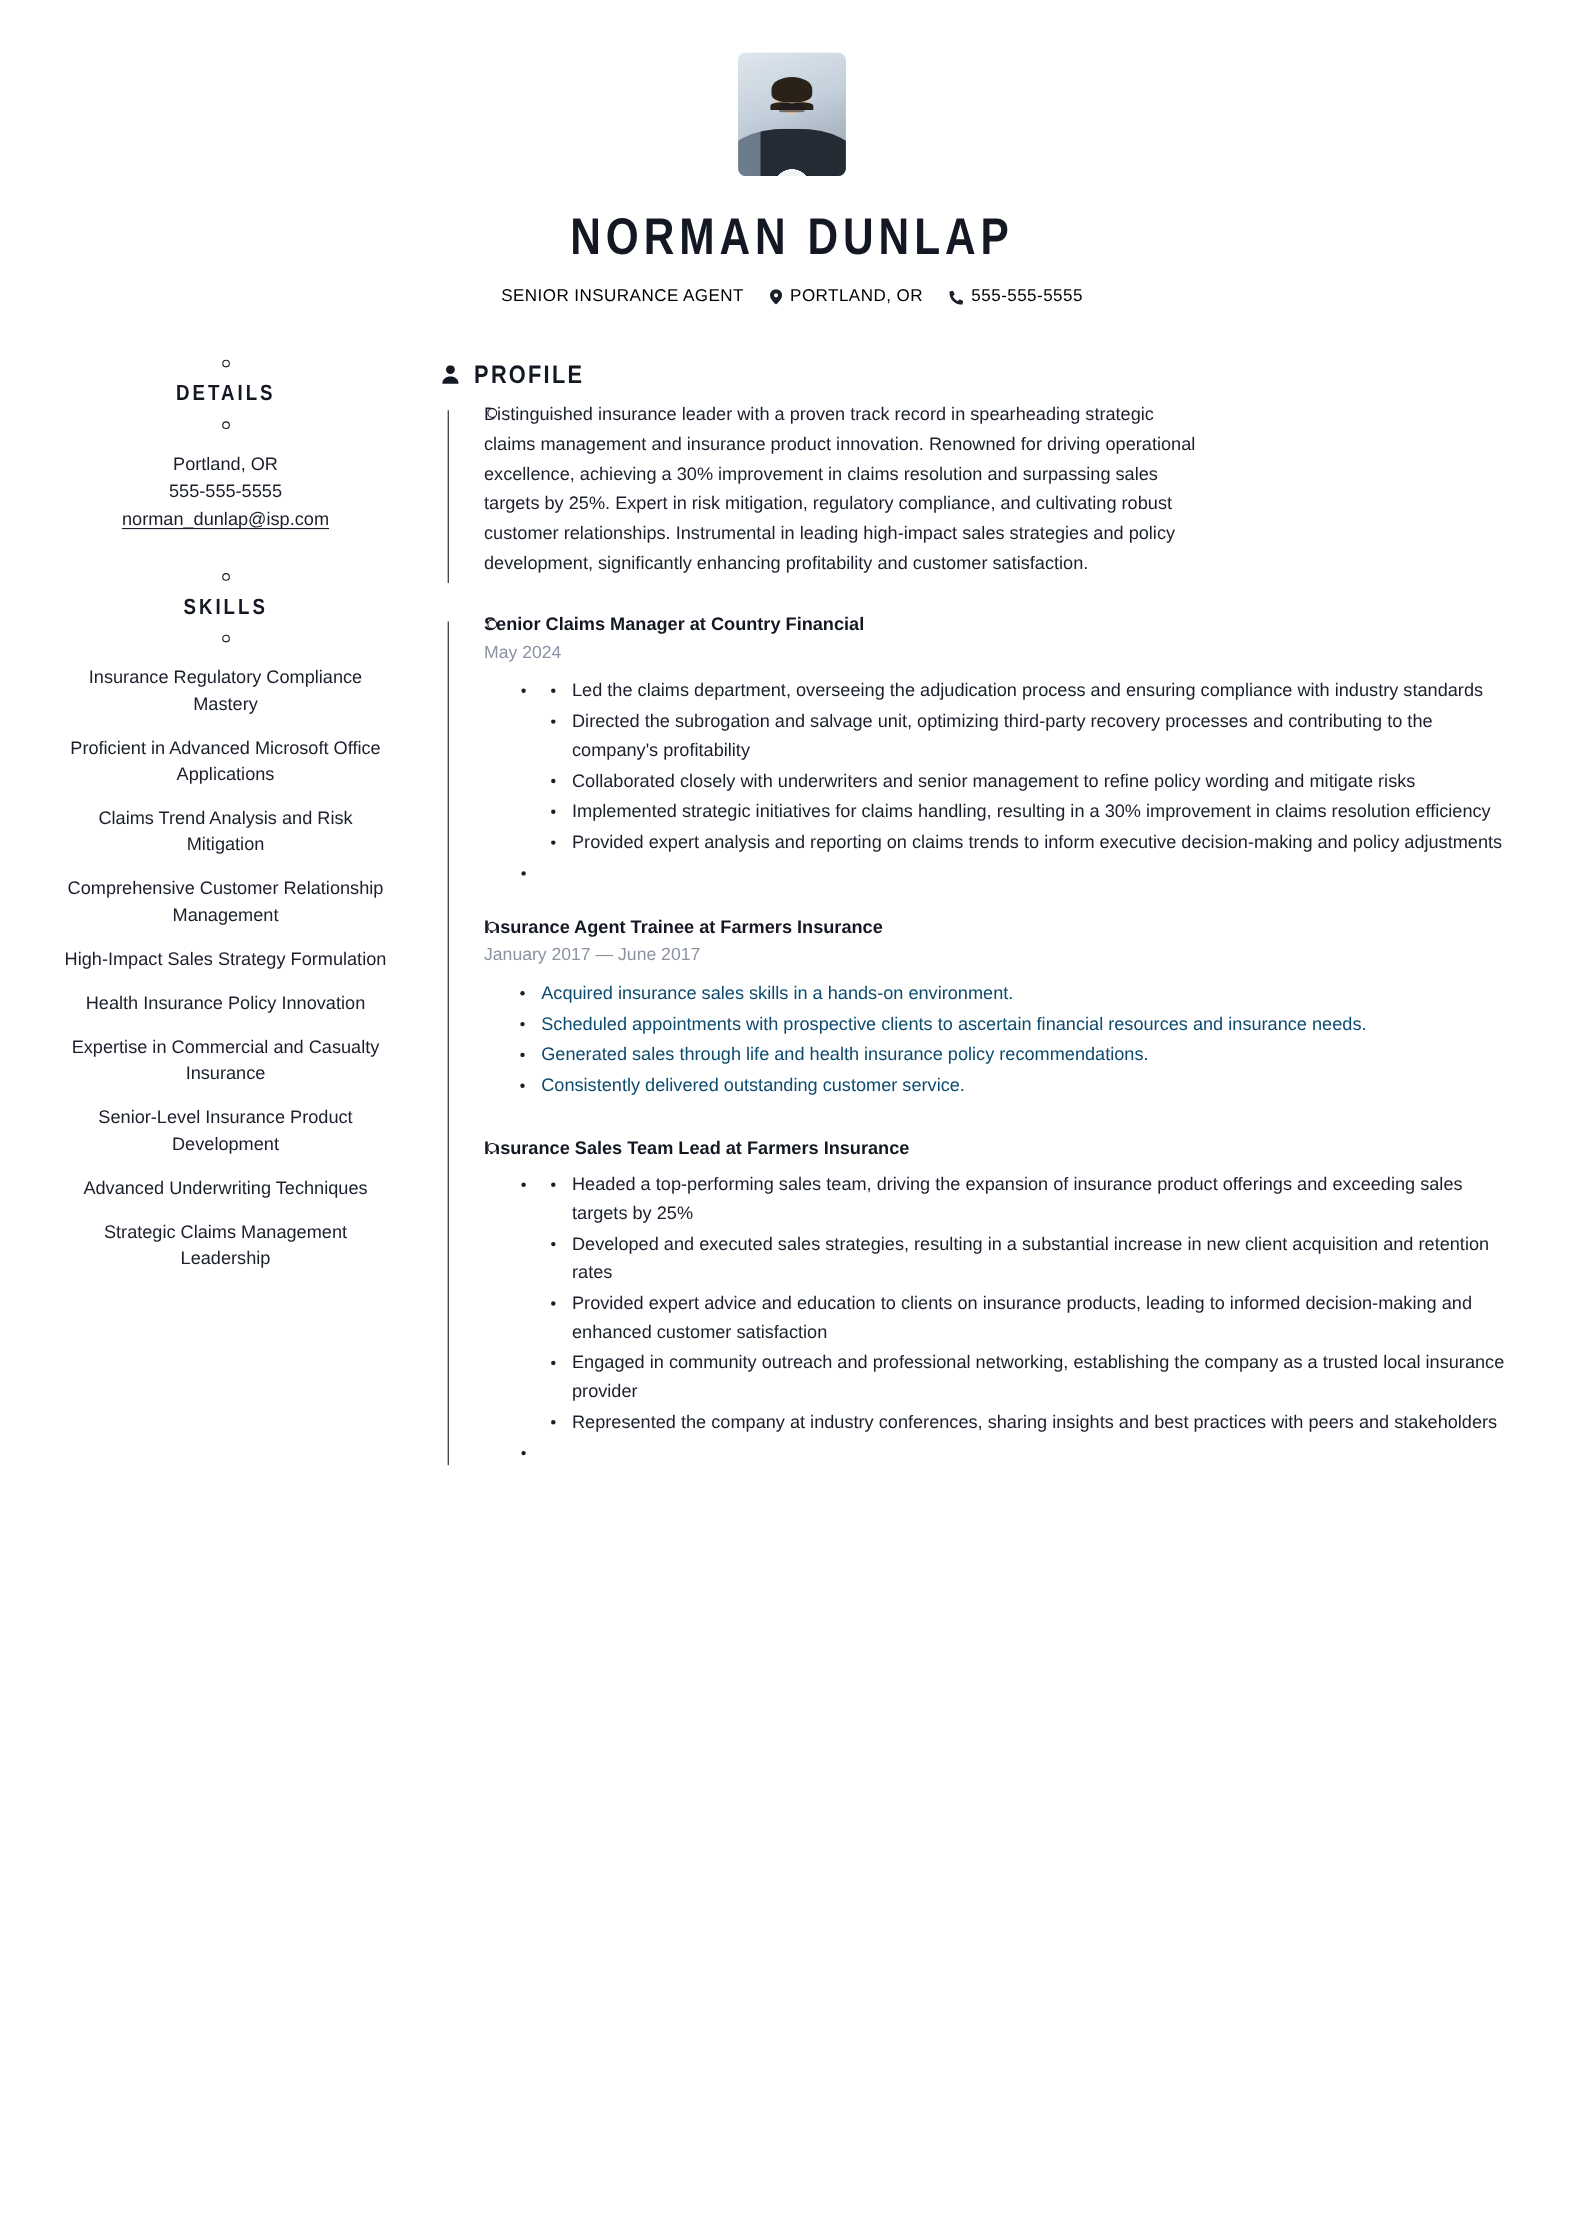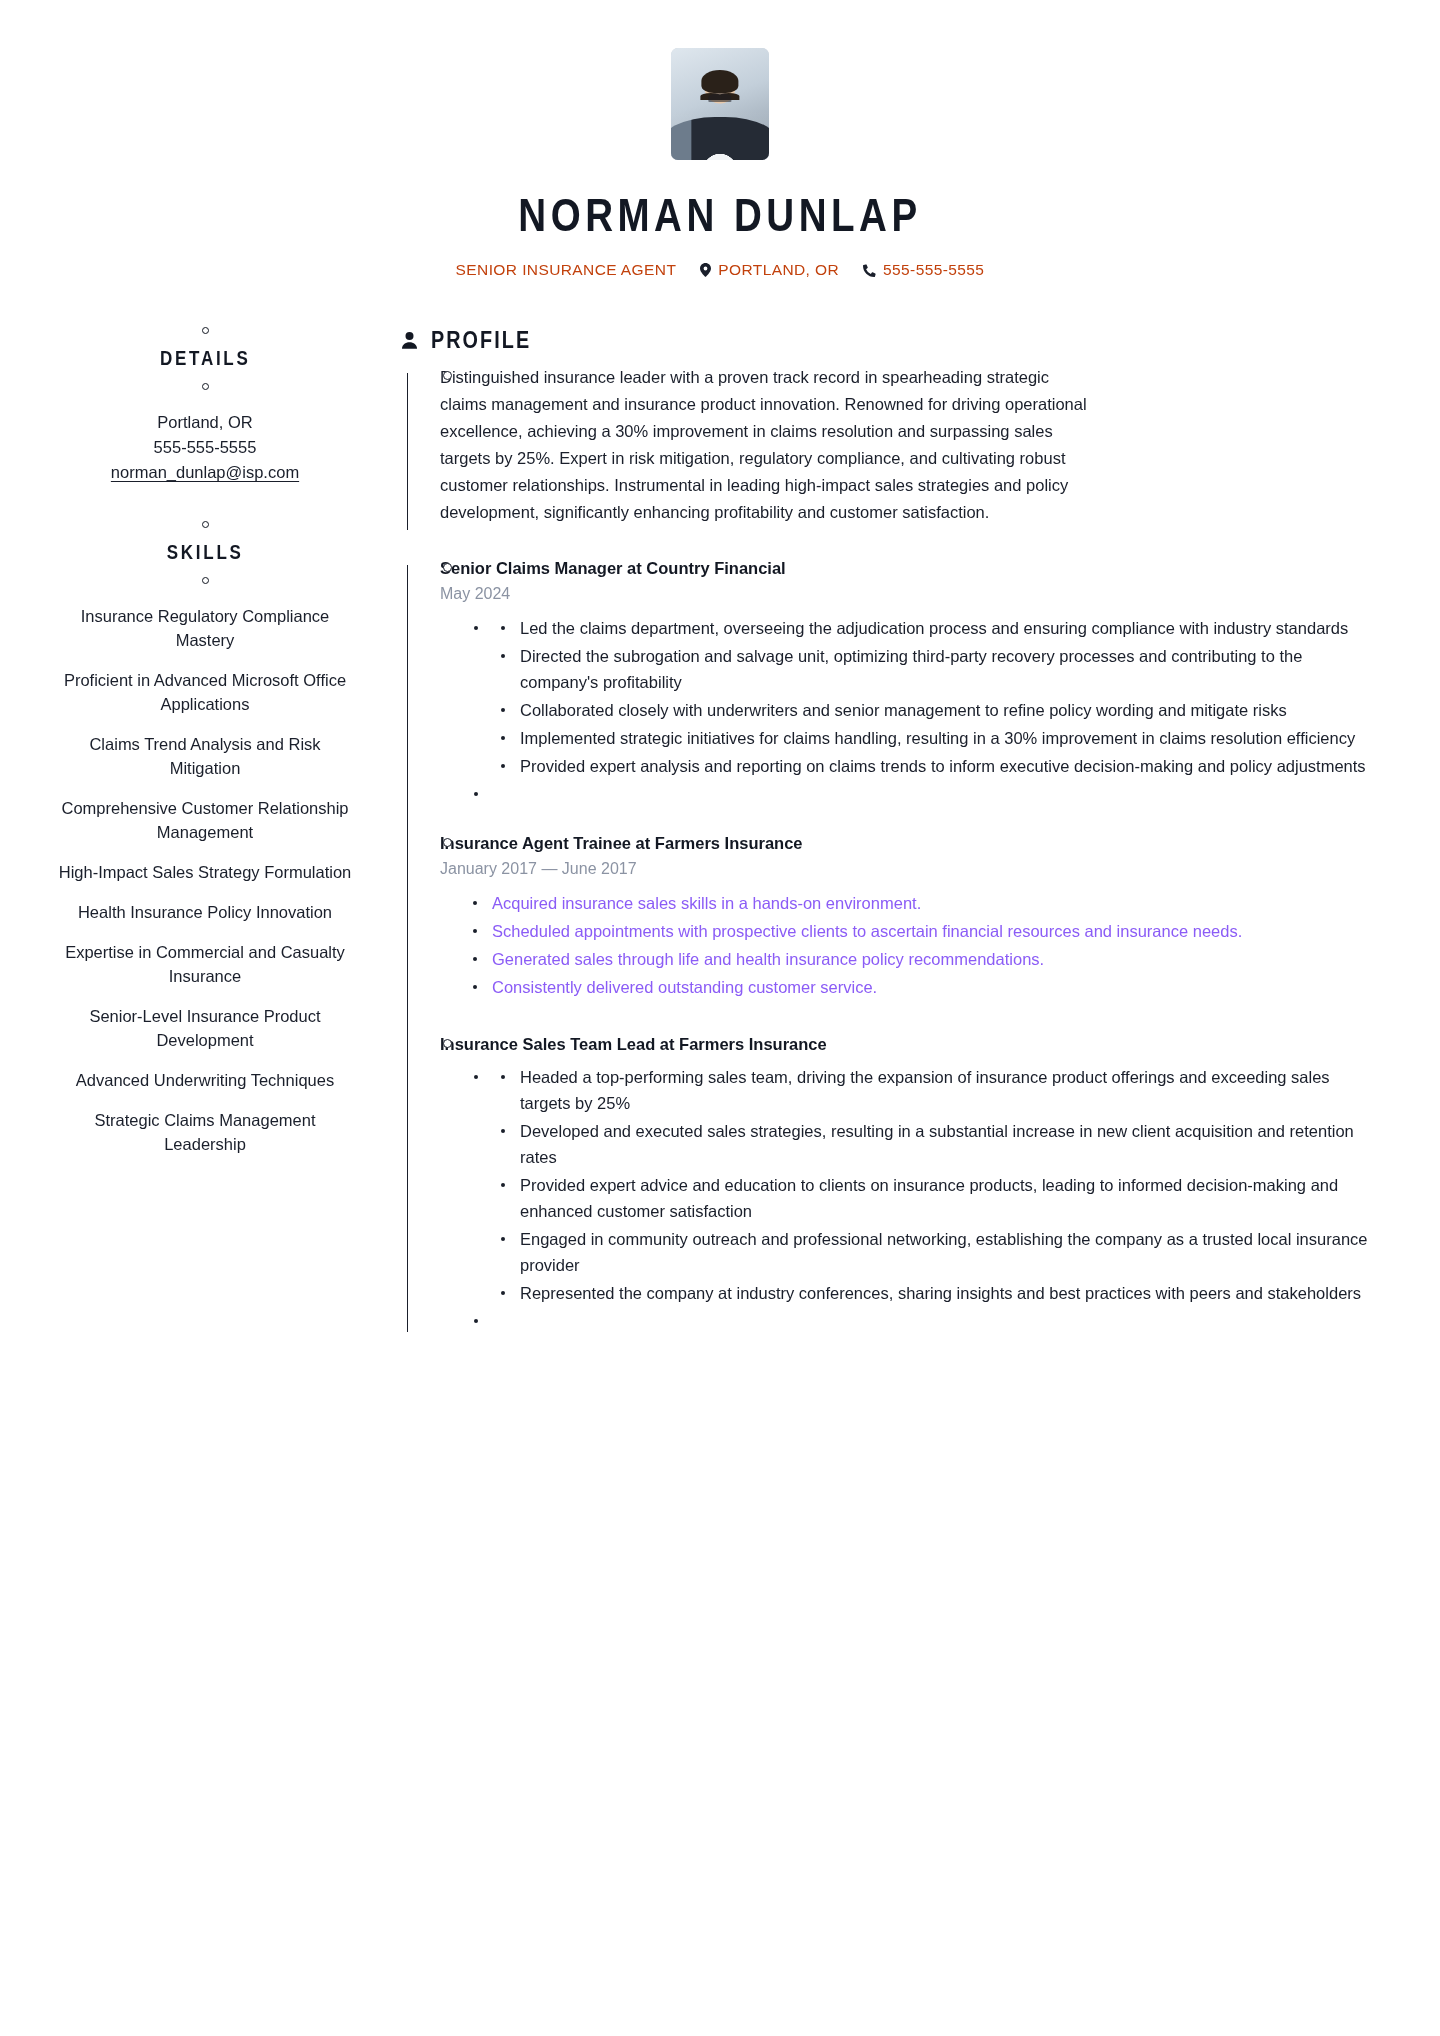--- a/index.html
+++ b/index.html
@@ -91,21 +91,21 @@
   }
 
   .contact-line {
     margin-top: 22px;
     display: flex;
     justify-content: center;
     align-items: flex-end;
     gap: 8px;
     font-size: 15.5px;
     letter-spacing: 0.4px;
-    color: #c2410c;
+    color: #000000;
     text-transform: uppercase;
   }
   .contact-item {
     display: inline-flex;
     align-items: center;
     gap: 7px;
     padding: 0 8px;
   }
   .contact-item svg { display: block; }
 
@@ -302,21 +302,21 @@
   ul.flat {
     list-style: none;
     margin: 8px 0 0 0;
     padding: 0 0 0 26px;
   }
   ul.flat > li {
     position: relative;
     padding-left: 26px;
     font-size: 16.5px;
     line-height: 26px;
-    color: #8b5cf6;
+    color: #0c4a6e;
     margin-bottom: 2px;
   }
   ul.flat > li::before {
     content: "";
     position: absolute;
     left: 7px;
     top: 11px;
     width: 4px;
     height: 4px;
     background: #1a1f2b;

